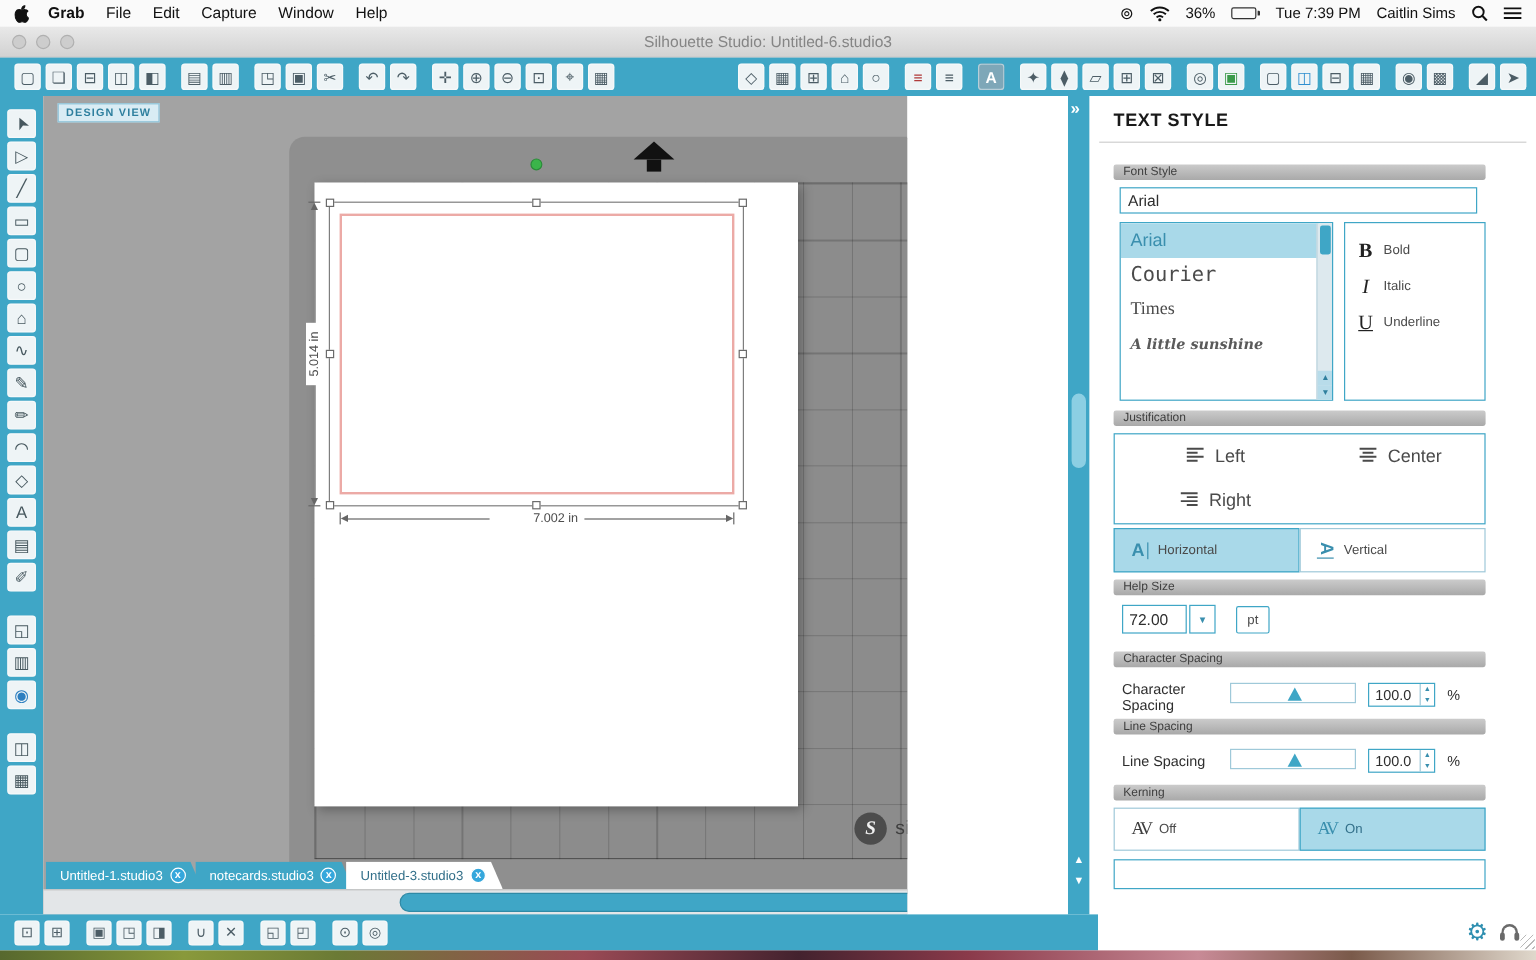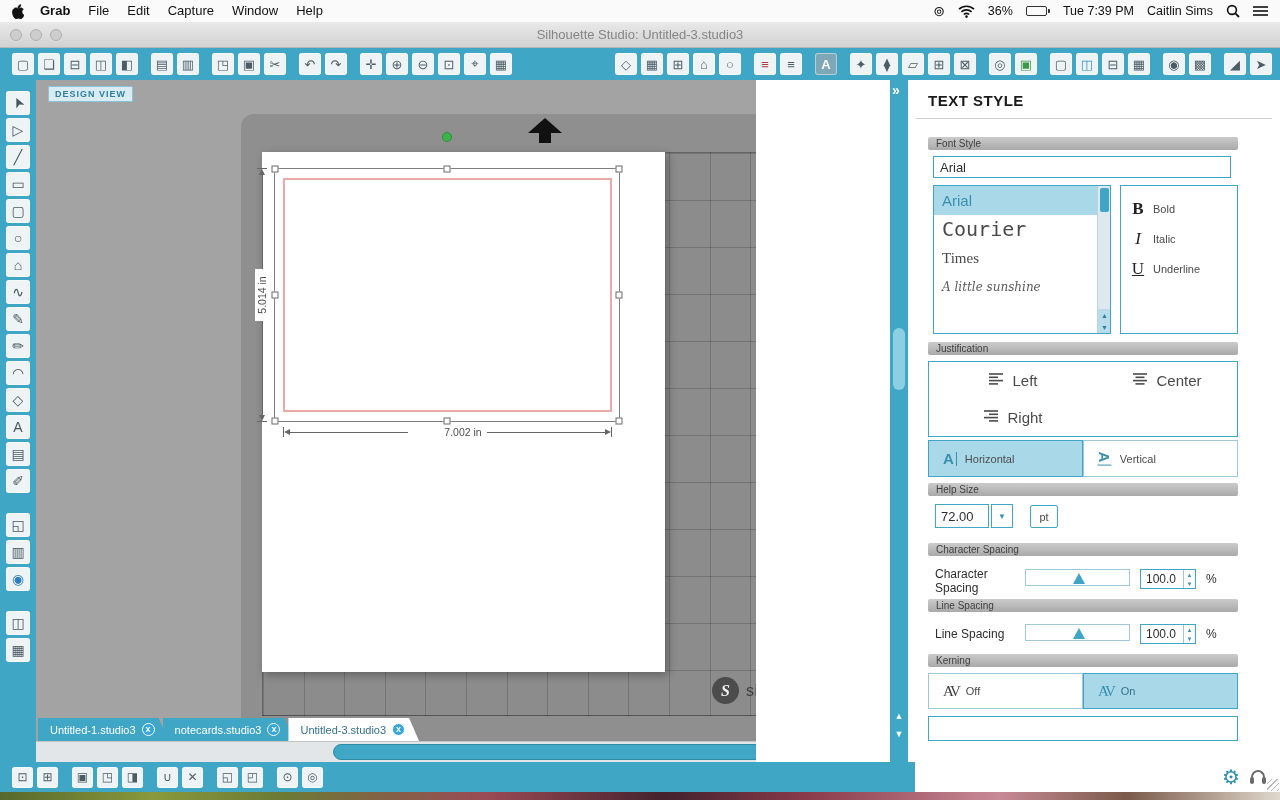--- a/index.html
+++ b/index.html
@@ -131,23 +131,23 @@
     background:linear-gradient(#cbcbcb,#a9a9a9);color:#3e3e3e;font-size:10px;line-height:13px;
     padding-left:8px;}
   .teal-border{border:1px solid #3fa6c6;}
   .font-input{position:absolute;left:25px;top:76px;width:298px;height:22px;border:1px solid #3fa6c6;
     font-size:13px;color:#2e2e2e;padding:0 6px;font-family:"Liberation Sans",sans-serif;background:#fff;}
   .font-list{position:absolute;left:25px;top:105px;width:178px;height:149px;border:1px solid #3fa6c6;
     background:#fff;overflow:hidden;}
   .font-item{height:29px;line-height:29px;padding-left:8px;font-size:15px;color:#4a4a4a;width:165px;
     white-space:nowrap;overflow:hidden;}
   .font-item.selected{background:#a9d9e9;color:#3a8fae;}
-  .fam-mono{font-family:"DejaVu Sans Mono",monospace;font-size:20px;}
+  .fam-mono{font-family:"DejaVu Sans Mono",monospace;font-size:17px;}
   .fam-serif{font-family:"Liberation Serif",serif;}
-  .fam-script{font-family:"DejaVu Serif",serif;font-style:italic;font-size:12px;color:#5a5a5a;}
+  .fam-script{font-family:"DejaVu Serif",serif;font-style:italic;font-size:12px;color:#5a5a5a;font-weight:bold;}
   .list-scroll{position:absolute;right:0;top:0;bottom:0;width:13px;background:#dde9ee;border-left:1px solid #bcd4de;}
   .list-thumb{position:absolute;left:2px;top:2px;width:9px;height:24px;background:#3fa6c6;border-radius:2px;}
   .list-btn{position:absolute;left:0;width:13px;height:12px;background:#b8dcea;color:#2f7f9e;font-size:7px;
     display:flex;align-items:center;justify-content:center;}
   .style-box{position:absolute;left:212px;top:105px;width:118px;height:149px;border:1px solid #3fa6c6;
     background:#fff;padding-top:8px;}
   .style-row{height:30px;display:flex;align-items:center;gap:8px;padding-left:10px;color:#4a4a4a;font-size:11px;}
   .sglyph{font-family:"Liberation Serif",serif;font-size:17px;color:#222;width:14px;text-align:center;}
   .sglyph.bold{font-weight:bold;}
   .sglyph.italic{font-style:italic;}
@@ -257,21 +257,21 @@
       </svg>
   </span>
 </div>
 
 <div class="titlebar">
   <span class="lights">
     <span class="light"></span>
     <span class="light"></span>
     <span class="light"></span>
   </span>
-  <span class="wtitle">Silhouette Studio: Untitled-3.studio3</span>
+  <span class="wtitle">Silhouette Studio: Untitled-6.studio3</span>
 </div>
 
 <div class="toolbar">
   <span class="tb-left">
       <div class="tbtn">
         <span>▢</span>
       </div>
       <div class="tbtn">
         <span>❏</span>
       </div>

